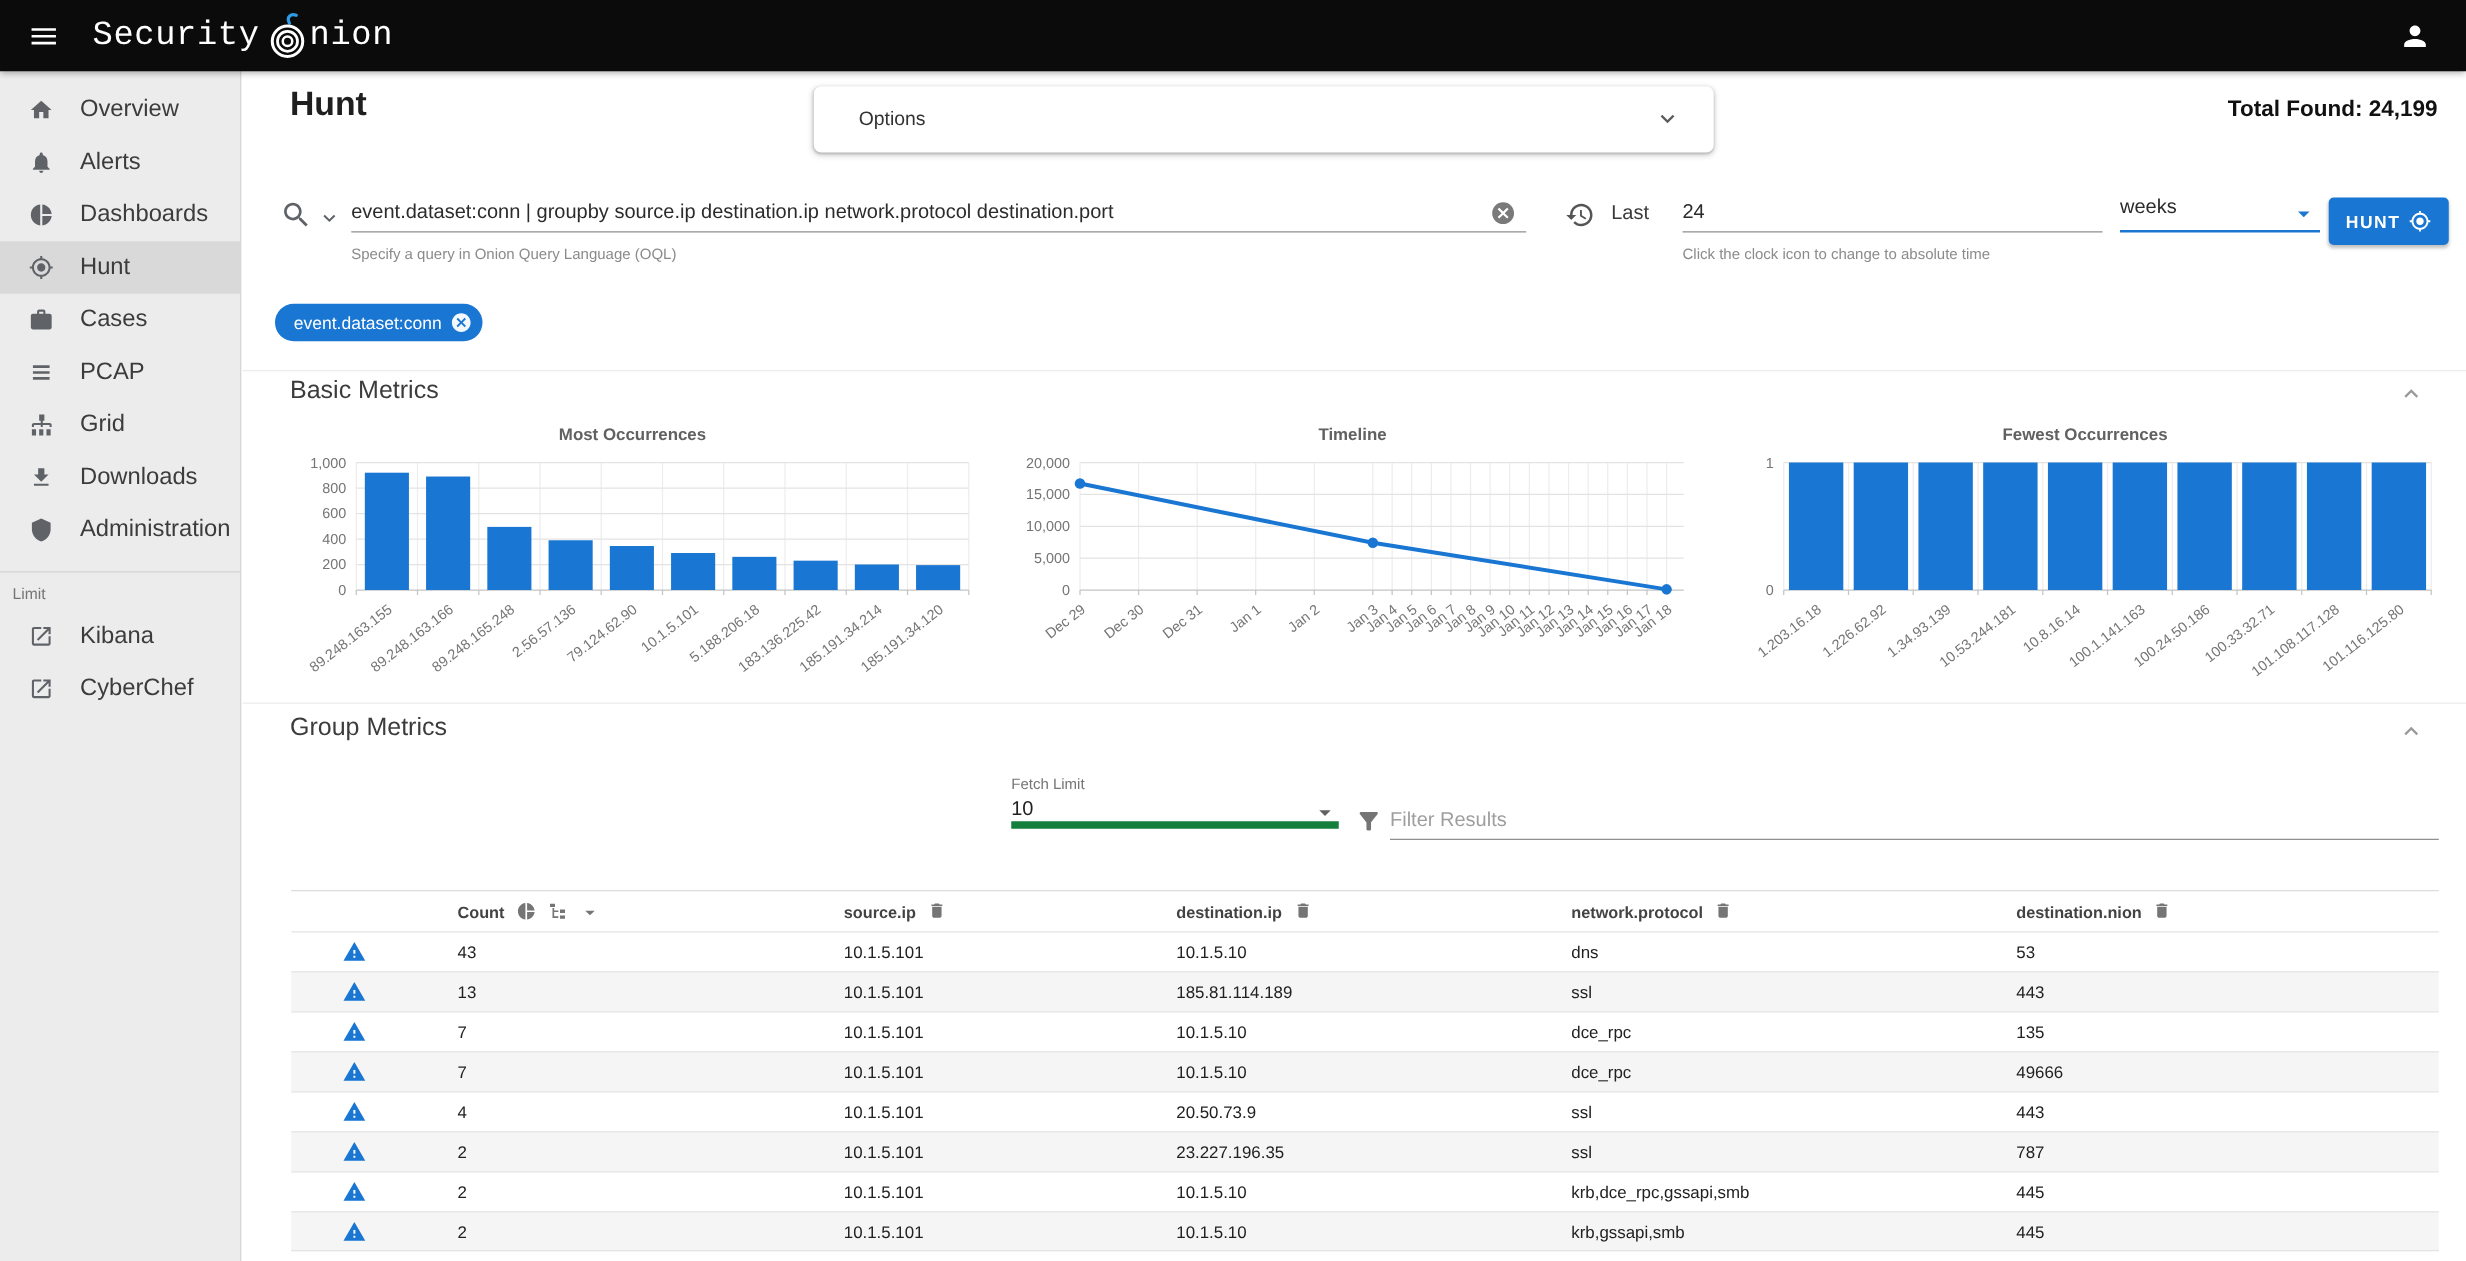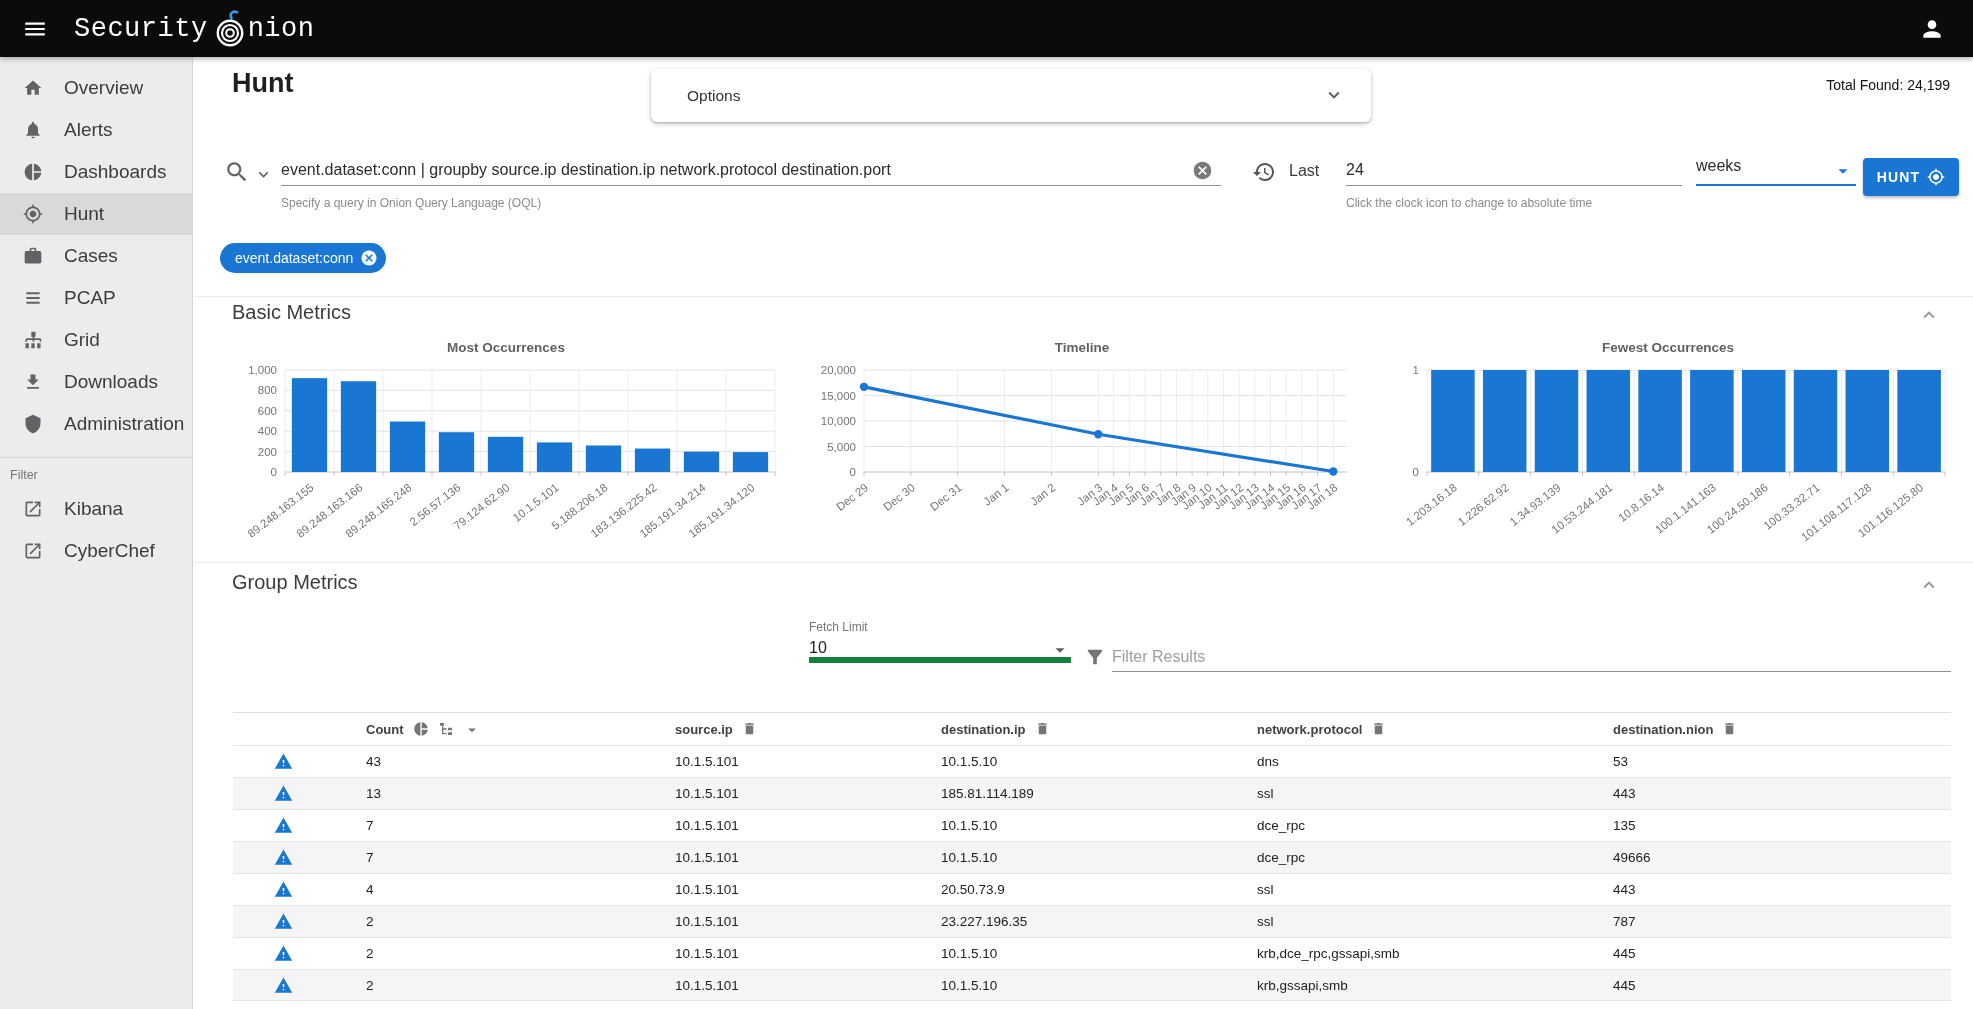--- a/index.html
+++ b/index.html
@@ -33,21 +33,21 @@
   .abs { position:absolute; }
 
   #page-title { left:38px; top:11px; font-size:27px; font-weight:700; color:#1f1f1f; }
 
   #options-card { left:457px; top:12px; width:720px; height:53px; background:#fff;
     border-radius:6px; box-shadow:0 2px 5px rgba(0,0,0,.22), 0 1px 2px rgba(0,0,0,.16);
     display:flex; align-items:center; cursor:pointer; }
   #options-card .opt-label { margin-left:36px; font-size:15.5px; color:#333; }
   #options-card .opt-chev { position:absolute; right:26px; top:15px; color:#5c5c5c; }
 
-  #total-found { right:23px; top:20px; font-size:14px; font-weight:400; color:#111; }
+  #total-found { right:23px; top:20px; font-size:18px; font-weight:700; color:#111; }
 
   
   #search-icon { left:30px; top:102px; color:#5f6368; cursor:pointer;}
   #query-chevron { left:60px; top:108px; color:#5f6368; cursor:pointer;}
   #query-input { left:87px; top:100px; width:940px; height:29px; border:none; outline:none;
     border-bottom:1px solid #8f8f8f; font-size:16px; color:#2b2b2b; background:transparent; padding:0 30px 2px 0; }
   #query-clear { left:998px; top:103px; color:#7a7a7a; cursor:pointer; }
   #query-hint { left:87px; top:139px; font-size:12px; color:#8b8b8b; }
 
   #history-icon { left:1058px; top:103px; color:#555; cursor:pointer; }
@@ -202,21 +202,21 @@
     </div>
     <div class="side-item">
       <span class="s-icon">
         <svg viewBox="0 0 24 24" width="20" height="20">
           <path d="M12 1L3 5v6c0 5.55 3.84 10.74 9 12 5.16-1.26 9-6.45 9-12V5l-9-4z" fill="currentColor" fill-rule="evenodd"></path>
         </svg>
       </span>
       <span class="s-label">Administration</span>
     </div>
     <div class="side-divider"></div>
-    <div class="side-caption">Filter</div>
+    <div class="side-caption">Limit</div>
     <div class="side-item">
       <span class="s-icon">
         <svg viewBox="0 0 24 24" width="20" height="20">
           <path d="M19 19H5V5h7V3H5c-1.11 0-2 .9-2 2v14c0 1.1.89 2 2 2h14c1.1 0 2-.9 2-2v-7h-2v7zM14 3v2h3.59l-9.83 9.83 1.41 1.41L19 6.41V10h2V3h-7z" fill="currentColor" fill-rule="evenodd"></path>
         </svg>
       </span>
       <span class="s-label">Kibana</span>
     </div>
     <div class="side-item">
       <span class="s-icon">

